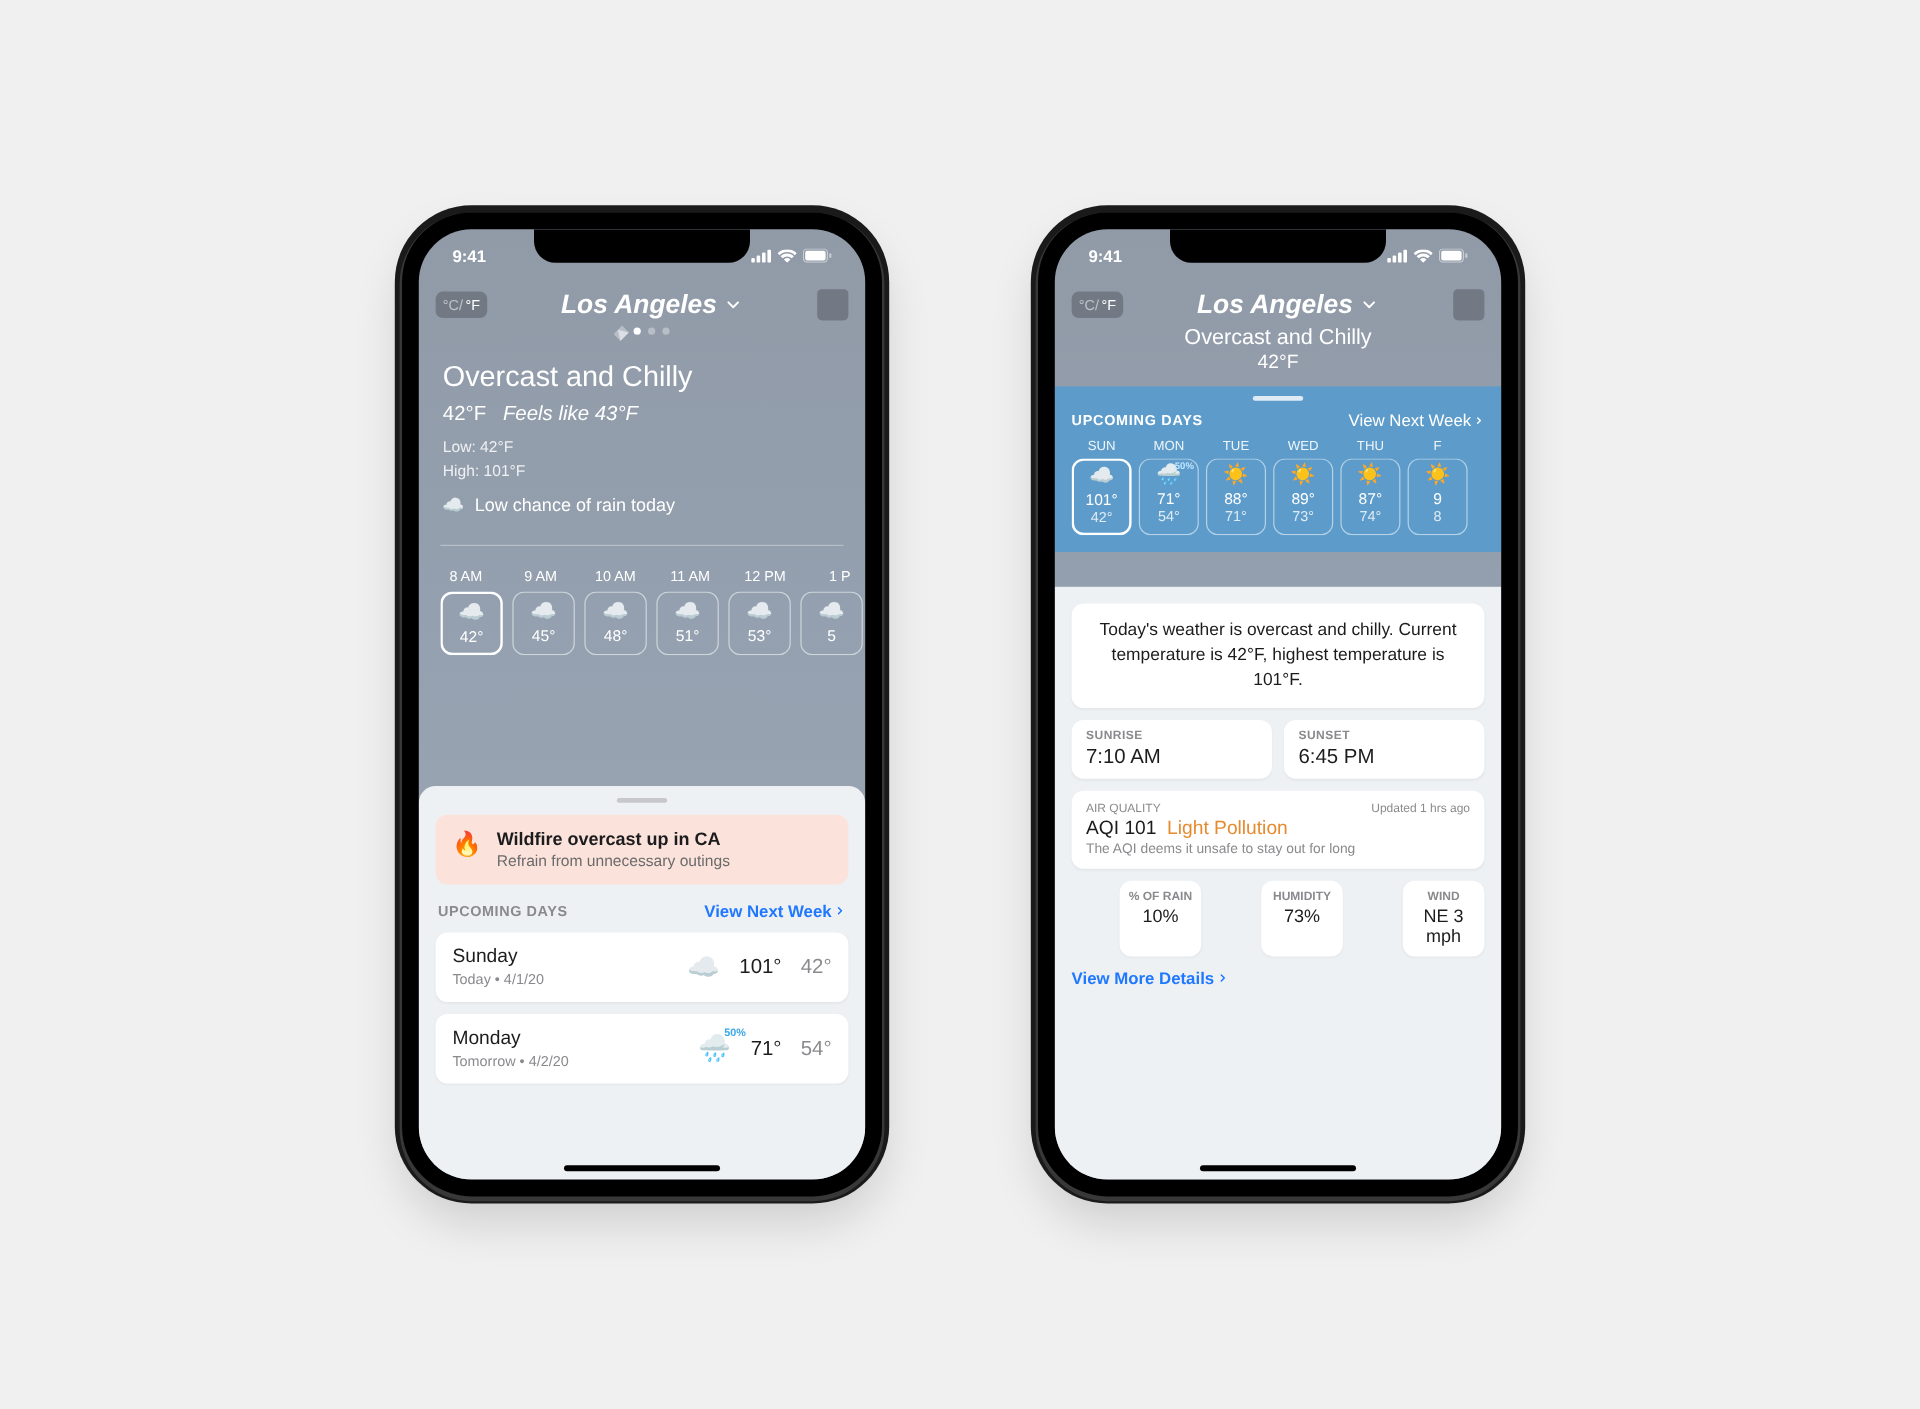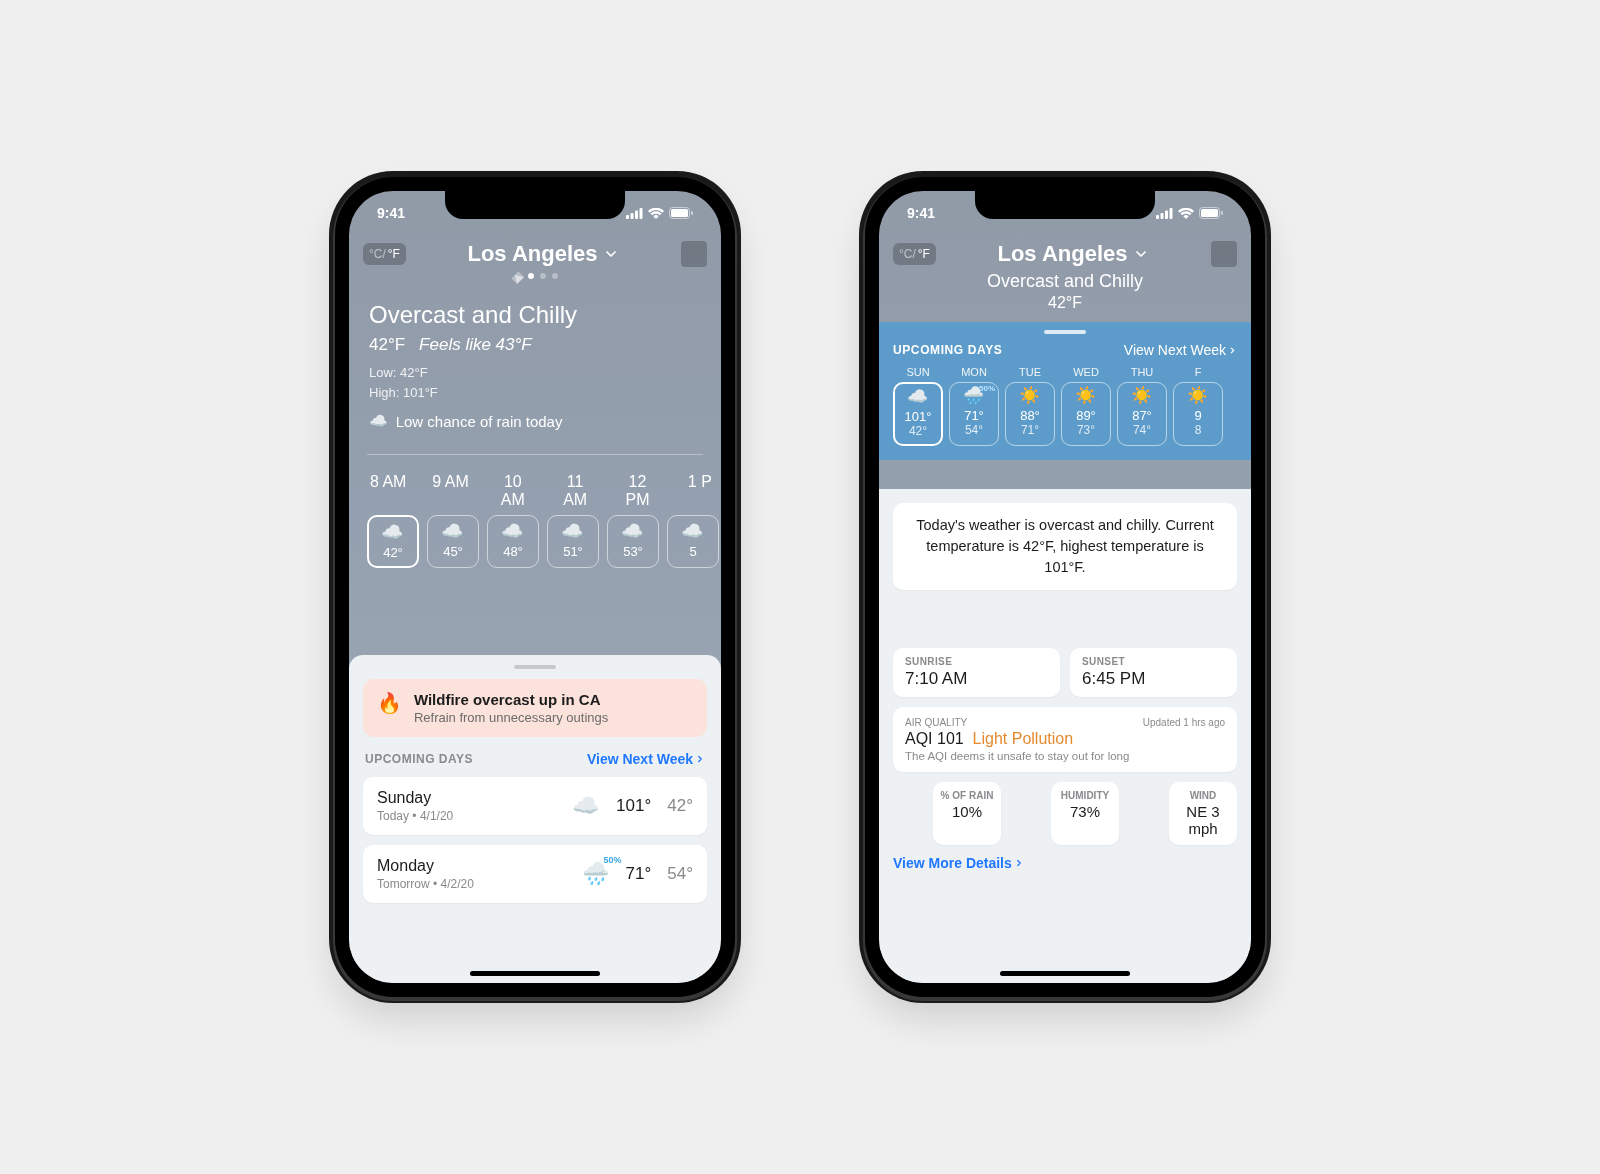--- a/index.html
+++ b/index.html
@@ -73,39 +73,39 @@
   .brand-badge {
     width: 26px; height: 26px;
     background: rgba(0,0,0,.22);
     border-radius: 4px;
     display:flex;align-items:center;justify-content:center;
     font-size:5px; line-height:1.1; text-align:left; color:rgba(255,255,255,.7);
     padding:2px;
   }
   .city {
     display: flex; align-items: center; gap: 6px;
-    font-size: 22px; font-weight: 600;
+    font-size: 22px; font-weight: 600; font-style: italic;
   }
   .city svg { width:16px; height:16px; }
   .page-dots { display:flex; gap:6px; justify-content:center; margin-top:6px; }
   .page-dots span { width:6px;height:6px;border-radius:50%;background:rgba(255,255,255,.35); }
   .page-dots span.active { background:#fff; }
   .page-dots .loc-dot { width:0;height:0; border-left:5px solid transparent; border-right:5px solid transparent; border-bottom:8px solid rgba(255,255,255,.5); transform: rotate(-45deg) translateY(1px); border-radius:0;}
   .current {
     padding: 20px 20px 12px 20px;
   }
   .cond { font-size: 24px; font-weight: 500; margin-bottom: 6px; }
   .temp-line { font-size: 17px; display:flex; gap:14px; align-items:baseline; margin-bottom:8px;}
   .temp-line .feels { font-style: italic; }
   .lohi { font-size: 13px; color: rgba(255,255,255,.85); line-height:1.5; margin-bottom:10px;}
   .rain-today { display:flex; align-items:center; gap:8px; font-size:15px; }
   .divider { height:1px; background: rgba(255,255,255,.35); margin: 12px 18px; }
   .hourly { padding: 6px 0 12px 18px; }
   .hourly-row { display:flex; gap:8px; overflow:hidden; margin-top:6px;}
-  .hour-labels { display:flex; gap:20px; font-size:16px; }
+  .hour-labels { display:flex; gap:20px; font-size:12px; }
   .hour-labels span { width:52px; text-align:center; }
   .hour-card {
     min-width:52px; flex:0 0 52px;
     border:1.5px solid rgba(255,255,255,.55);
     border-radius:10px; padding:6px 0;
     text-align:center; font-size:13px;
   }
   .hour-card.first { border-color:#fff; border-width:2px; }
   .hour-card .ico { font-size:18px; line-height:1; }
   .hour-card .t { margin-top:4px; }
@@ -177,21 +177,21 @@
   .p2 .tile .lo { font-size:12px; opacity:.8;}
   .p2 .tile .pct { position:absolute; top:1px; right:3px; font-size:8px; color:#bfe4ff; font-weight:700;}
   .p2 .detail-sheet {
     background:#eef1f4; color:#1c1c1e;
     padding:14px 14px 26px 14px;
     position:absolute; left:0;right:0;bottom:0; top:298px;
     overflow:hidden;
   }
   .p2 .summary-card { background:#fff; border-radius:10px; padding:12px 14px; font-size:14.5px; text-align:center; line-height:1.45; box-shadow:0 1px 2px rgba(0,0,0,.04);}
   .p2 .row2 { display:flex; gap:10px; margin-top:10px;}
-  .p2 .mini { flex:1; background:#fff; border-radius:10px; padding:8px 12px; box-shadow:0 1px 2px rgba(0,0,0,.04);margin-top:48px;}
+  .p2 .mini { flex:1; background:#fff; border-radius:10px; padding:8px 12px; box-shadow:0 1px 2px rgba(0,0,0,.04);}
   .p2 .mini .ml { font-size:10px; letter-spacing:.4px; color:#8a8a8e; font-weight:600;}
   .p2 .mini .mv { font-size:17px; margin-top:2px;}
   .p2 .aqi-card { background:#fff; border-radius:10px; padding:10px 12px; margin-top:10px; box-shadow:0 1px 2px rgba(0,0,0,.04);}
   .p2 .aqi-head { display:flex; justify-content:space-between; font-size:10px; color:#8a8a8e;}
   .p2 .aqi-main { font-size:16px; margin-top:2px;}
   .p2 .aqi-main .pol { color:#e68a2e;}
   .p2 .aqi-note { font-size:11.5px; color:#8a8a8e; margin-top:2px;}
   .p2 .row3 { display:flex; gap:10px; margin-top:10px;}
   .p2 .stat { flex:1; background:#fff; border-radius:10px; padding:8px 6px; text-align:center; box-shadow:0 1px 2px rgba(0,0,0,.04);margin-left:40px;}
   .p2 .stat .sl { font-size:10px; color:#8a8a8e; font-weight:600;}

